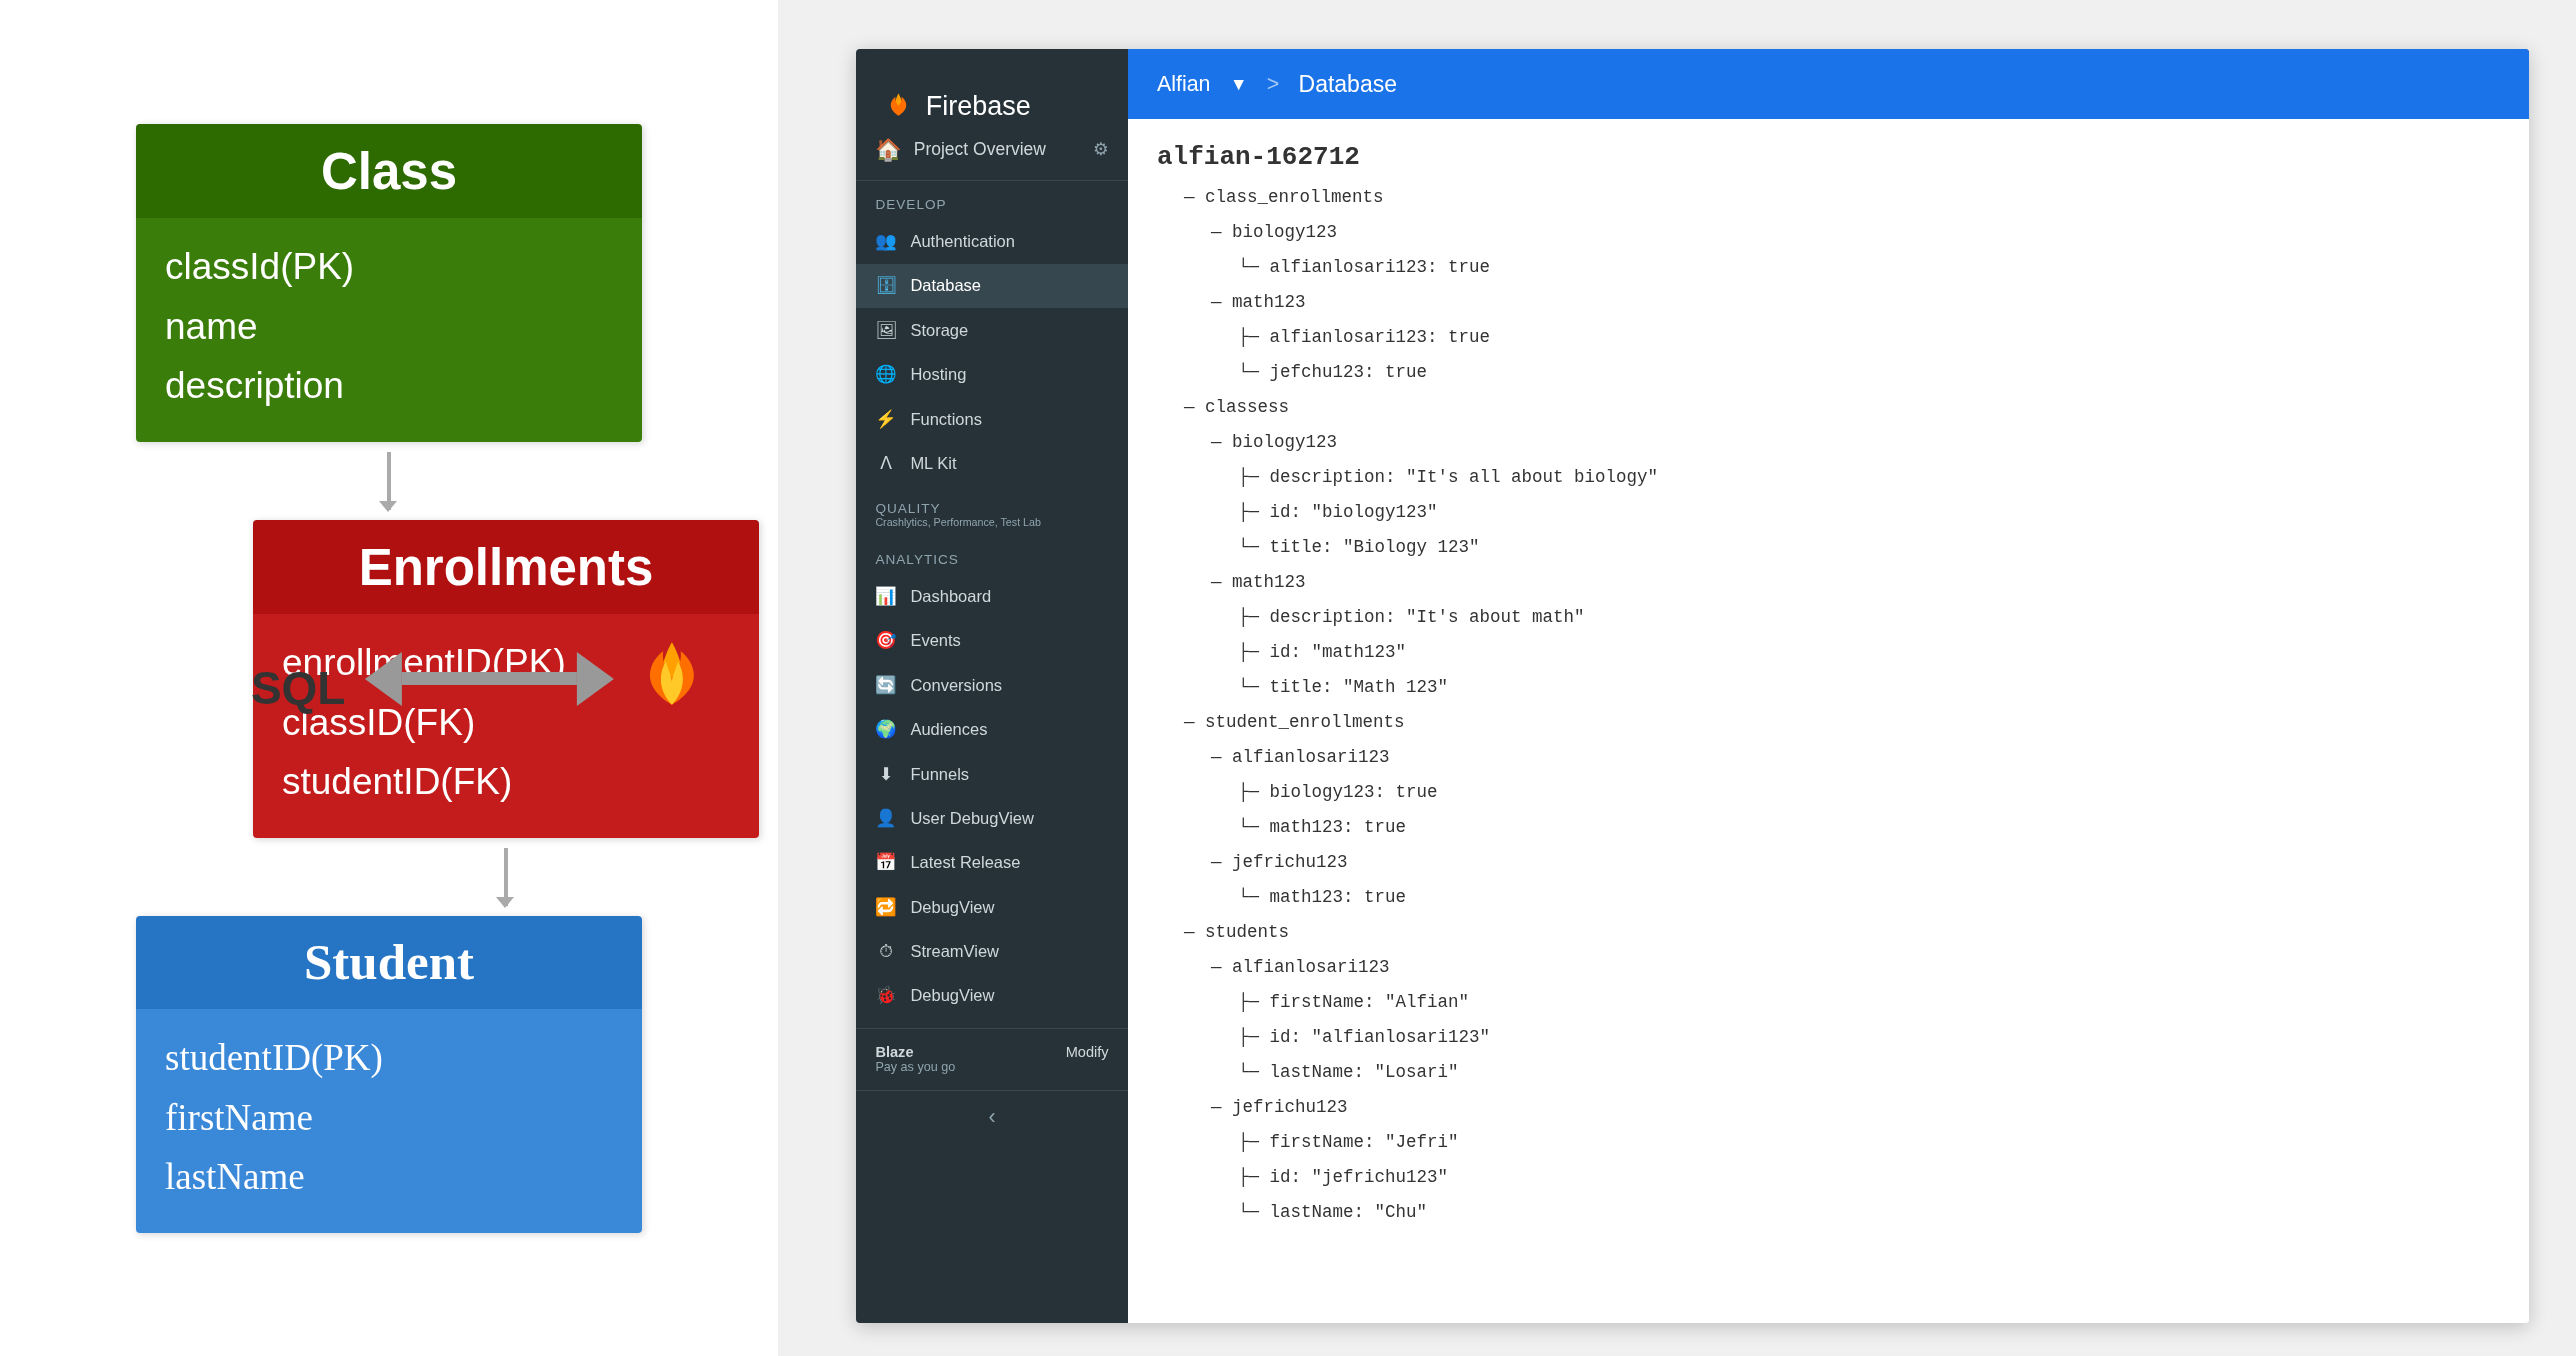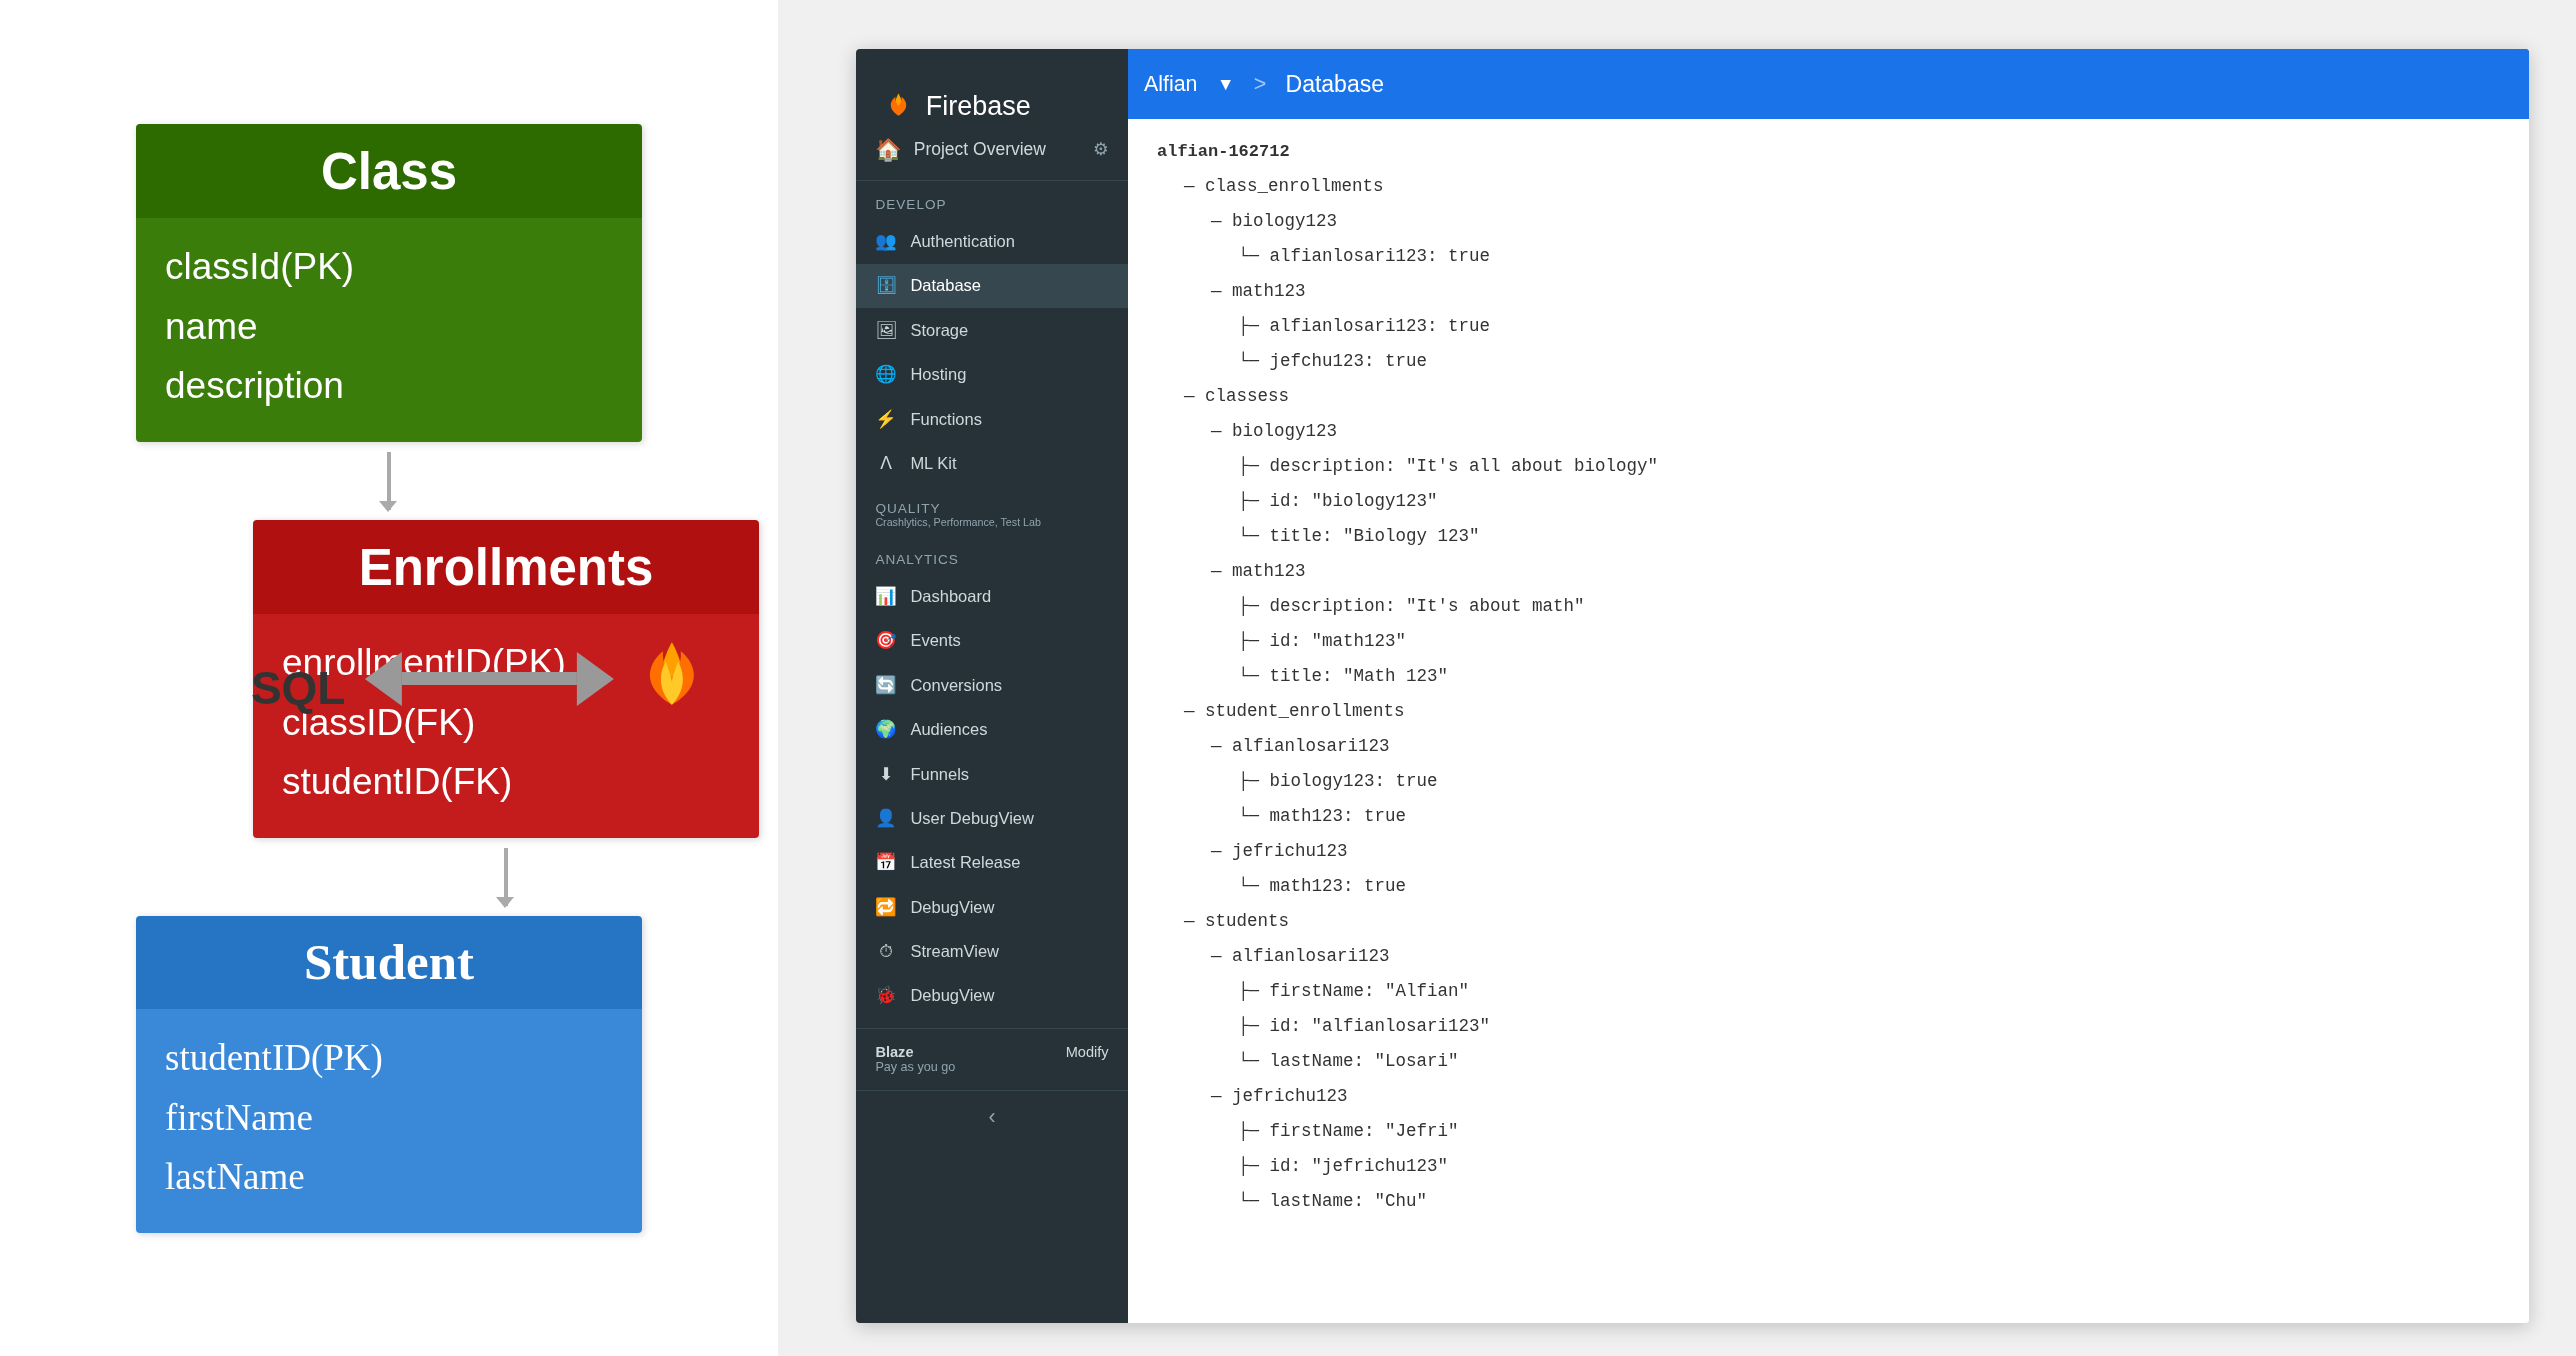--- a/index.html
+++ b/index.html
@@ -101,21 +101,21 @@
       font-size: 27px;
       font-weight: 500;
     }
 
     .firebase-header-right {
       flex: 1;
       background: #1a73e8;
       height: 100%;
       display: flex;
       align-items: center;
-      padding: 0 16px;
+      padding: 0 29px;
       gap: 19.4px;
     }
 
     .header-project {
       color: white;
       font-size: 21.4px;
     }
 
     .header-dropdown {
       color: white;
@@ -455,21 +455,21 @@
       </div>
 
       <div class="sidebar-collapse-btn">
         <span style="font-size:21.4px;">‹</span>
       </div>
 
     </div>
 
     <div class="firebase-content">
       <div class="db-root">
-        <div style="font-size:17px; font-weight:bold; margin-bottom:7.8px;">alfian-162712</div>
+        <div style="font-size:26px; font-weight:bold; margin-bottom:7.8px;">alfian-162712</div>
 
         <div class="db-node">
           <div>— class_enrollments</div>
           <div class="db-node">
             <div>— biology123</div>
             <div class="db-node">
               <div>└─ alfianlosari123: true</div>
             </div>
           </div>
           <div class="db-node">

